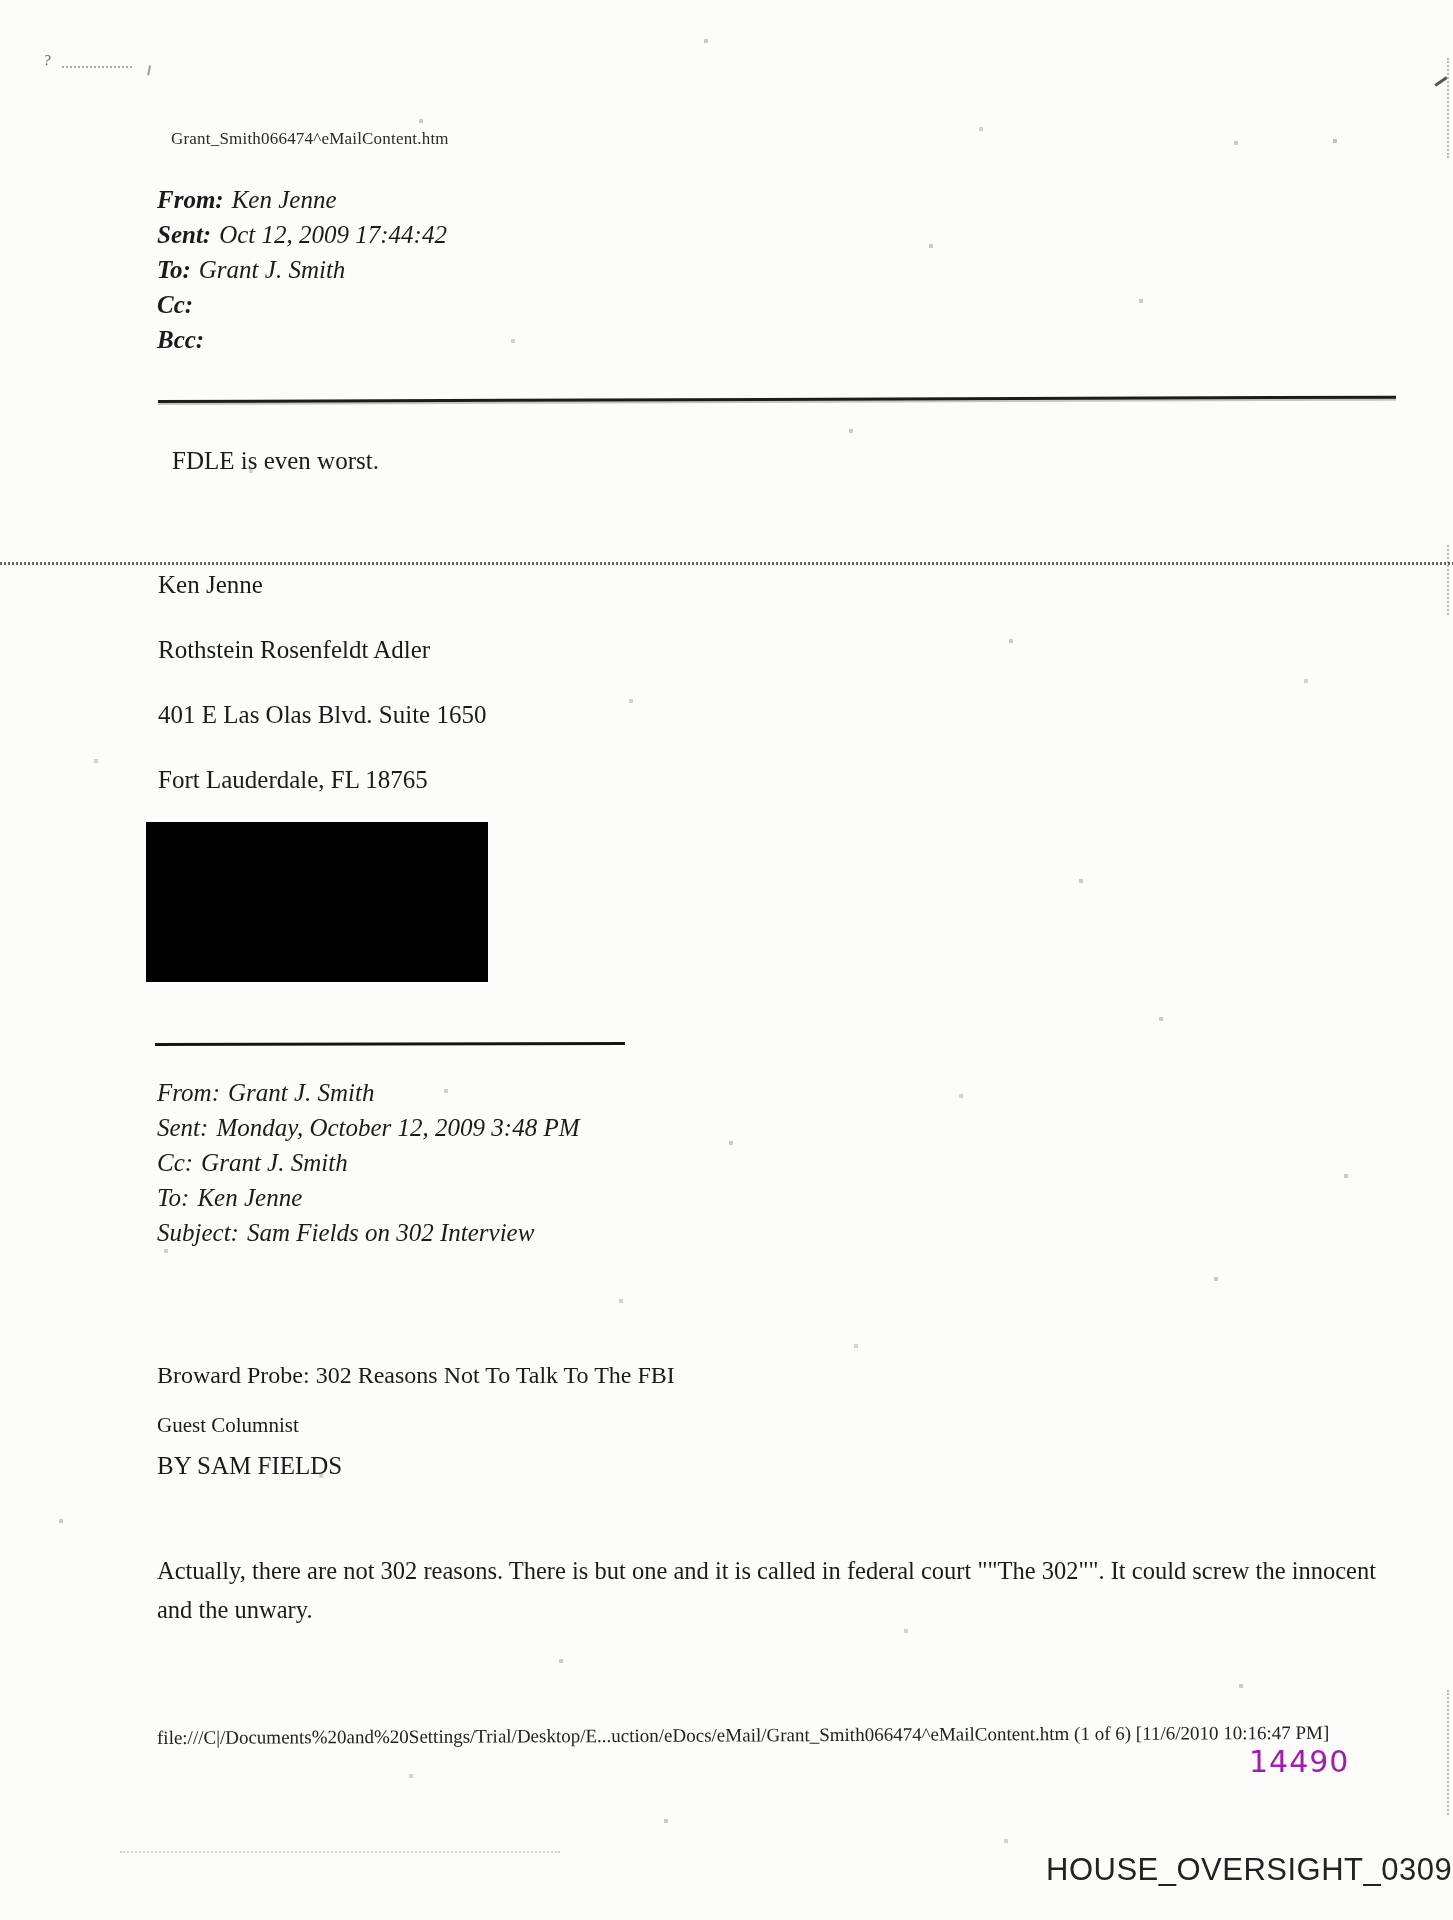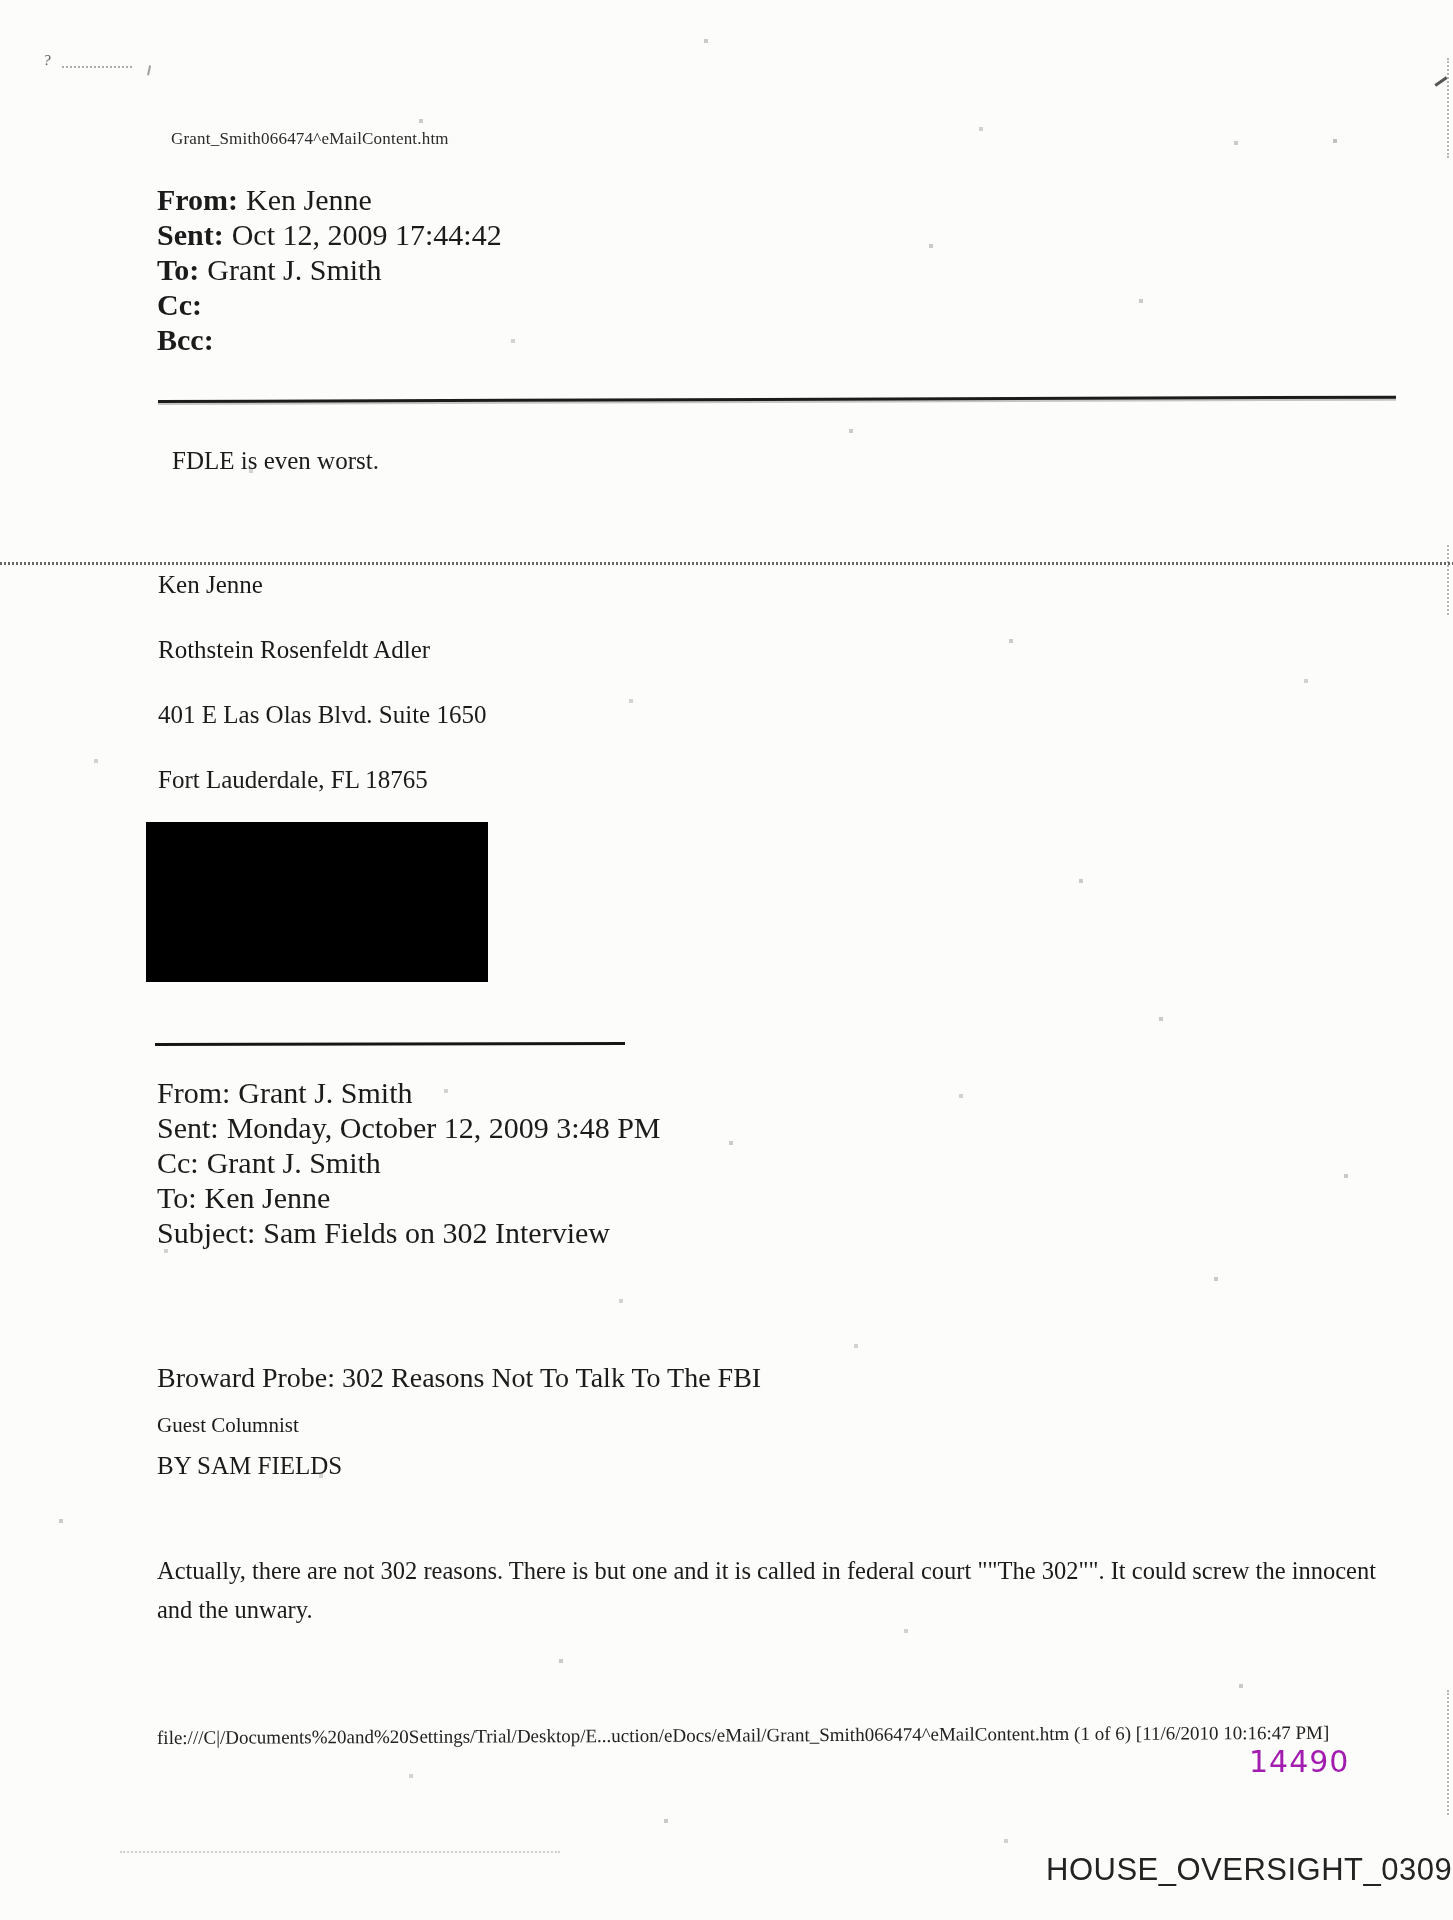--- a/index.html
+++ b/index.html
@@ -11,21 +11,21 @@
     font-family:"Liberation Serif","DejaVu Serif",serif;
     color:#1b1b1b;
   }
   .abs{position:absolute;}
 
   .filename{
     left:171px;top:129px;
     font-size:17px;letter-spacing:.2px;color:#2a2a2a;
   }
 
-  .hdr-block{left:157px;font-size:30px;line-height:35px;}
+  .hdr-block{left:157px;font-size:25px;line-height:35px;font-style:italic;}
   .hdr-row{white-space:nowrap;}
   .hdr-block.bold .lbl{font-weight:bold;}
   .lbl{margin-right:8px;}
 
   .subject-rule{
     left:158px;top:400px;width:1238px;height:3px;
     background:#1c1c1c;
     transform:rotate(-0.2deg);transform-origin:left center;
     box-shadow:0 2px 0 rgba(30,30,30,.25);
   }
@@ -42,21 +42,21 @@
   .sig div{margin-bottom:37px;white-space:nowrap;}
 
   .redaction{left:146px;top:822px;width:342px;height:160px;background:#000;}
 
   .short-rule{
     left:155px;top:1043px;width:470px;height:3px;
     background:#161616;
     transform:rotate(-0.12deg);transform-origin:left center;
   }
 
-  .headline{left:157px;top:1362px;font-size:28px;white-space:nowrap;}
+  .headline{left:157px;top:1362px;font-size:24px;white-space:nowrap;}
   .byline{left:157px;top:1452px;font-size:25px;}
   .byline-role{left:157px;top:1413px;font-size:21px;}
 
   .paragraph{
     left:157px;top:1551px;width:1255px;
     font-size:24.5px;line-height:39px;
   }
 
   .footer-path{
     left:157px;top:1727px;

